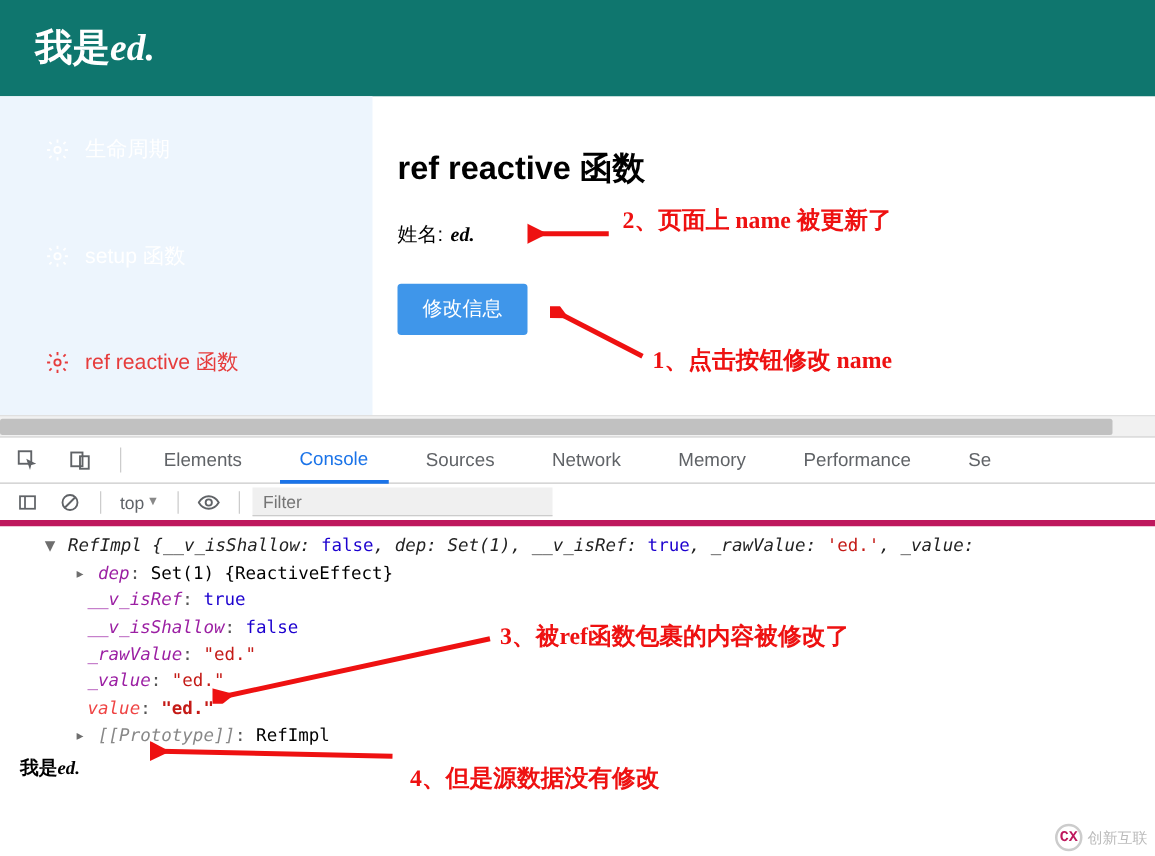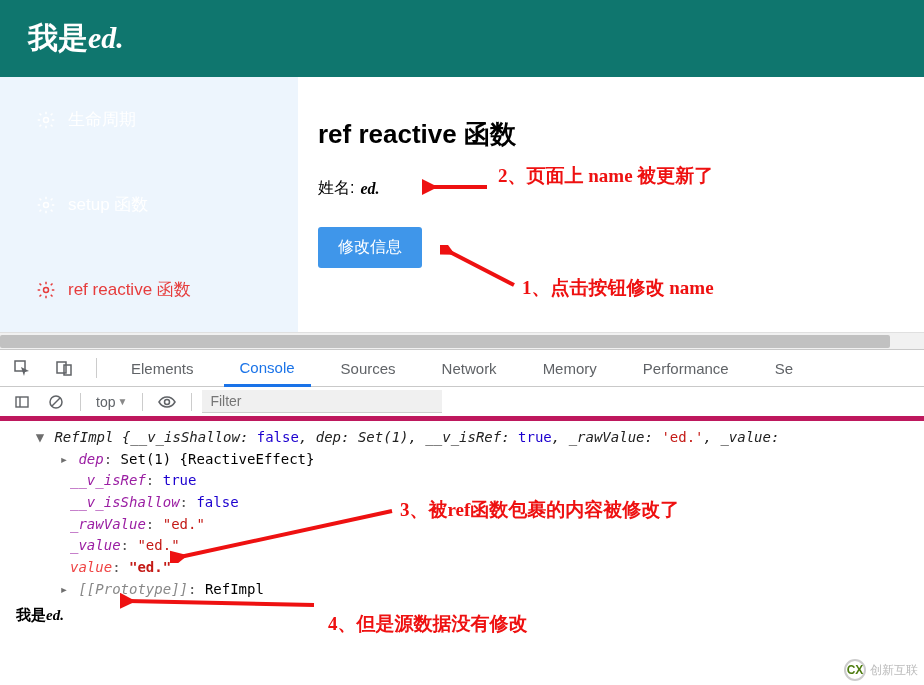--- a/index.html
+++ b/index.html
@@ -178,21 +178,21 @@
       position: absolute;
       right: 6px; bottom: 4px;
       font-size: 12px;
       color: #bbb;
       display:flex; align-items:center; gap:4px;
       font-family: Arial, sans-serif;
     }
     .watermark .c {
       width: 22px; height: 22px; border:2px solid #ccc; border-radius:50%;
       display:flex; align-items:center; justify-content:center;
-      font-weight:bold; color:#4d7c0f; font-size:12px;
+      font-weight:bold; color:#be185d; font-size:12px;font-family:Liberation Mono, monospace;
     }
   </style>
 </head>
 <body>
 
 <div class="header">
   <div class="header-title">
     <span>我是</span><span class="italic">ed.</span>
   </div>
 </div>

